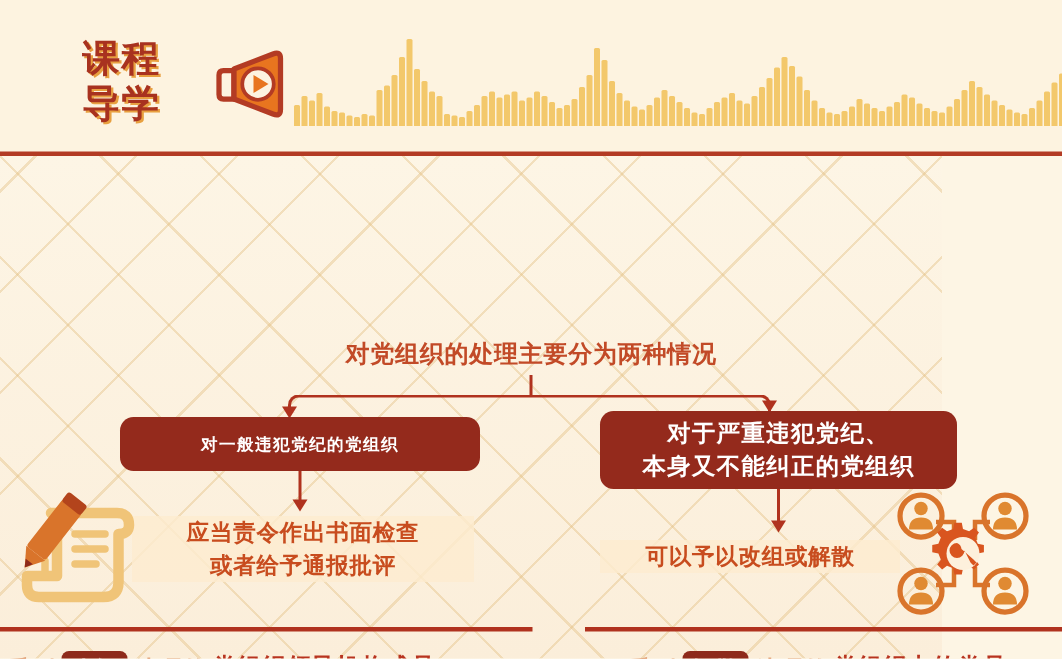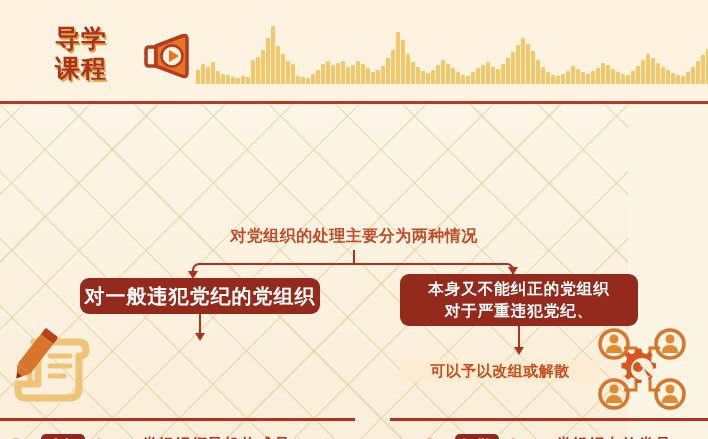--- a/index.html
+++ b/index.html
@@ -130,21 +130,21 @@
     font-weight: bold;
     text-align: center;
     display: flex;
     align-items: center;
     justify-content: center;
     letter-spacing: 1px;
   }
   #box-left {
     left: 80px; top: 174px;
     width: 240px; height: 36px;
-    font-size: 20px;
+    font-size: 11px;
   }
   #box-right {
     left: 400px; top: 170px;
     width: 238px; height: 52px;
     font-size: 15.5px;
     line-height: 22px;
     flex-direction: column;
   }
 
   
@@ -206,22 +206,22 @@
   }
 </style>
 </head>
 <body>
 
 <div id="stage">
 
   <div id="header">
 
     <div id="logo-block">
+      <div class="logo-row">课程</div>
       <div class="logo-row">导学</div>
-      <div class="logo-row">课程</div>
     </div>
 
     <div id="speaker-icon">
       <svg viewBox="0 0 52 46" width="52" height="46">
         <path d="M4 17 L4 30 Q4 33 7 33 L14 33 L14 14 L7 14 Q4 14 4 17 Z" fill="none" stroke="#b33b24" stroke-width="3.5"></path>
         <path d="M14 13 L40 3 Q45 1 45 6 L45 40 Q45 45 40 43 L14 33 Z" fill="#e8751f" stroke="#b33b24" stroke-width="3.5" stroke-linejoin="round"></path>
         <circle cx="30" cy="23" r="10.5" fill="#fdf3e0" stroke="#b33b24" stroke-width="2.5"></circle>
         <path d="M27 17 L37 23 L27 29 Z" fill="#e8751f"></path>
       </svg>
     </div>
@@ -342,40 +342,44 @@
     <div class="arrow-down" style="left:188px; top:167px;"></div>
     <div class="arrow-down" style="left:508px; top:163px;"></div>
 
     <div class="red-box" id="box-left">
       <span>对一般违犯党纪的党组织</span>
     </div>
 
     <div class="arrow-stem" style="left:199px; top:210px; height:20px;"></div>
     <div class="arrow-down" style="left:195px; top:229px;"></div>
 
+    <div class="orange-stmt" id="stmt-left">
+      <div>应当责令作出书面检查</div>
+      <div>或者给予通报批评</div>
+    </div>
 
     <div id="scroll-icon">
       <svg viewBox="0 0 86 88" width="86" height="88">
         <path d="M26 20 L70 20 Q78 20 78 28 Q78 34 71 34 L71 66 Q71 76 61 76 L18 76 Q10 76 10 68 L10 62 L30 62 L30 28 Q30 20 26 20 Z" fill="none" stroke="#f0c478" stroke-width="7" stroke-linejoin="round" stroke-linecap="round"></path>
         <line x1="42" y1="34" x2="62" y2="34" stroke="#f0c478" stroke-width="5" stroke-linecap="round"></line>
         <line x1="42" y1="44" x2="62" y2="44" stroke="#f0c478" stroke-width="5" stroke-linecap="round"></line>
         <line x1="42" y1="54" x2="56" y2="54" stroke="#f0c478" stroke-width="5" stroke-linecap="round"></line>
         <line x1="22" y1="52" x2="22" y2="62" stroke="#f0c478" stroke-width="5" stroke-linecap="round"></line>
         <g transform="rotate(38 24 38)">
           <rect x="15" y="10" width="16" height="40" rx="2" fill="#d9742b"></rect>
           <path d="M15 50 L31 50 L23 62 Z" fill="#d9742b"></path>
           <path d="M20 57 L26 57 L23 62 Z" fill="#8e2a1b"></path>
           <rect x="15" y="4" width="16" height="8" rx="2" fill="#b3441c"></rect>
         </g>
       </svg>
     </div>
 
     <div class="red-box" id="box-right">
+      <span>对于严重违犯党纪、</span>
       <span>本身又不能纠正的党组织</span>
-      <span>对于严重违犯党纪、</span>
     </div>
 
     <div class="arrow-stem" style="left:518px; top:222px; height:22px;"></div>
     <div class="arrow-down" style="left:514px; top:243px;"></div>
 
     <div class="orange-stmt" id="stmt-right">
       <div>可以予以改组或解散</div>
     </div>
 
     <div id="network-icon">

